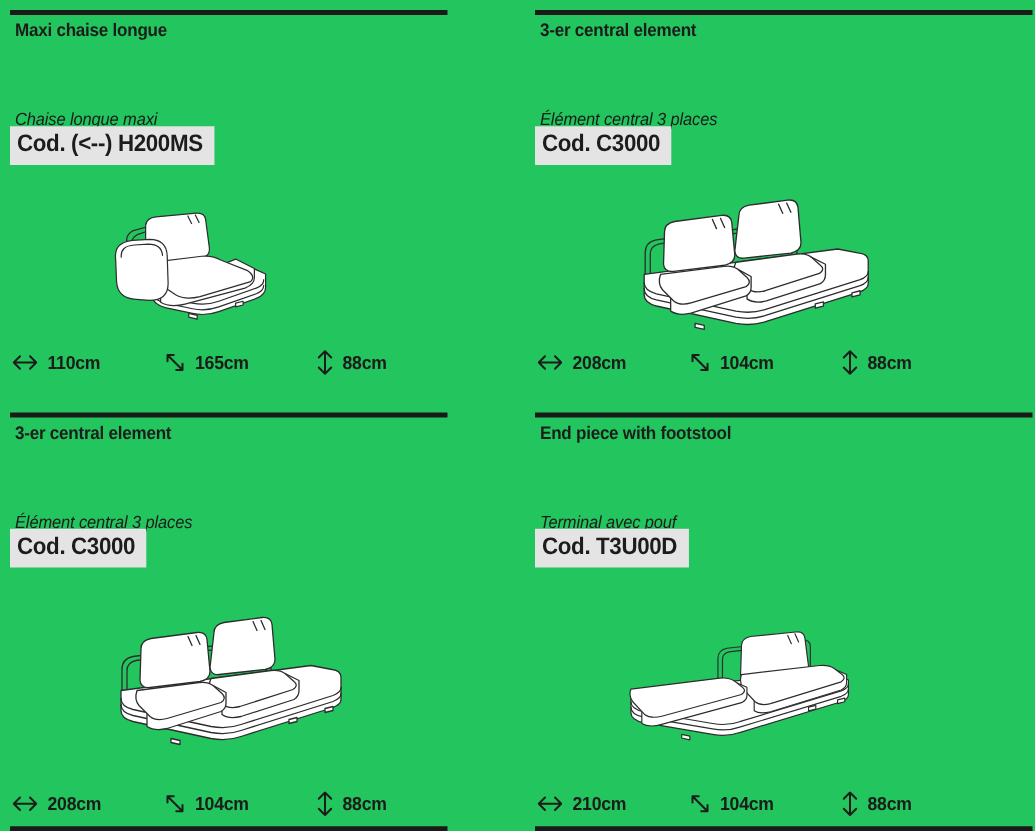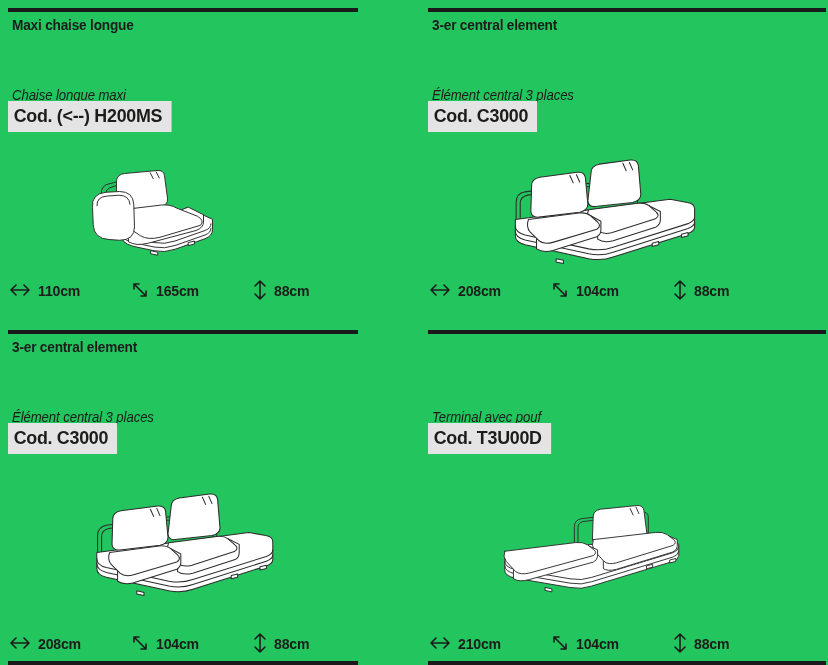--- a/index.html
+++ b/index.html
@@ -169,20 +169,21 @@
             <path d="M6,1 V19 M1,6 L6,1 L11,6 M1,14 L6,19 L11,14"></path>
           </svg>
         <span class="dim-value"><span class="cond">88cm</span></span>
       </div>
     </div>
     <div class="bar-bottom"></div>
   </section>
 
   <section class="panel col-right row-bottom">
     <div class="bar-top"></div>
+    <div class="title"><span class="cond">End piece with footstool</span></div>
     <div class="subtitle"><span class="cond">Terminal avec pouf</span></div>
     <div class="cod"><span>Cod. T3U00D</span></div>
     <div class="drawing-wrap" style="left:55px;top:163px;width:232px;height:102px;">
       <svg class="furn" viewBox="0 0 320 140" width="232" height="102" preserveAspectRatio="xMidYMid meet">
         <path d="M135,80 Q126,78 126,68 L126,46 Q126,37 136,35 L218,26 Q228,25 228,33 L228,56"></path>
         <path d="M140,80 Q131,78 131,68 L131,47 Q131,41 138,39 L216,30 Q223,29 223,35 L223,56"></path>
         <path class="f" d="M152,32 Q152,24 162,22 L212,17 Q221,16 222,24 L226,55 Q226,63 216,65 L160,71 Q152,72 151,64 Z"></path>
         <path d="M203,21 l4,9 M211,19 l4,9"></path>
         <path class="f" d="M30,88 L30,106 Q30,114 44,117 L120,130 Q136,133 150,128 L262,94 Q270,91 270,86 L270,70 L250,62 L40,80 Z"></path>
         <path d="M30,100 Q30,108 44,111 L120,124 Q136,127 150,122 L262,88 Q270,85 270,80"></path>

